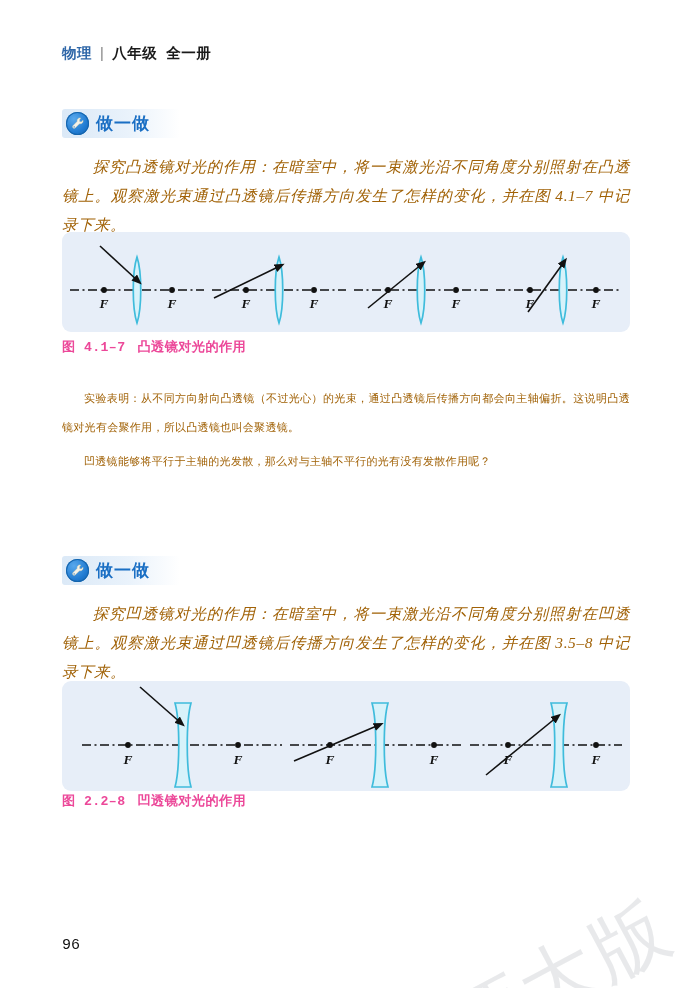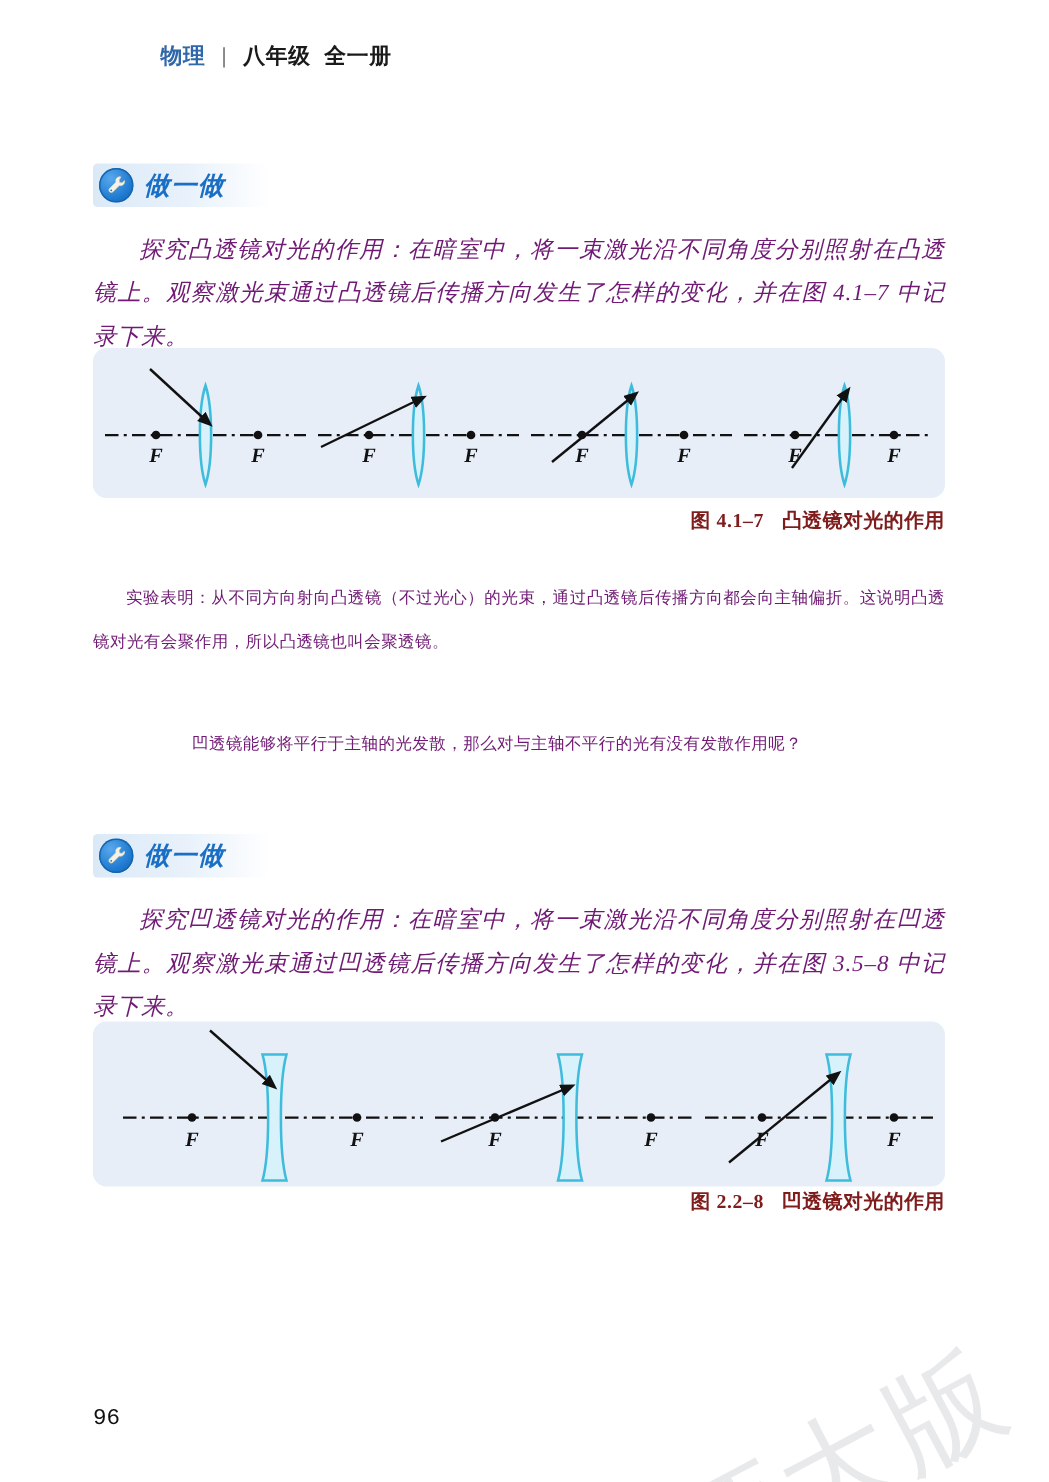--- a/index.html
+++ b/index.html
@@ -33,28 +33,27 @@
     white-space: nowrap;
     pointer-events: none;
     user-select: none;
     z-index: 0;
   }
 
   
   .runhead {
     position: absolute;
     left: 62px;
-    top: 28px;
+    top: 44px;
     font-size: 14.5px;
-    font-family: Liberation Mono, monospace;
+    font-family: Liberation Sans, sans-serif;
     font-weight: bold;
     color: #1a1a1a;
     letter-spacing: 0.5px;
     z-index: 3;
-    margin-left: 45px;
   }
   .runhead .subject { color: #2f67a8; }
   .runhead .sep {
     color: #7e7e7e;
     font-weight: normal;
     margin: 0 8px;
   }
   .runhead .grade { margin-right: 9px; }
 
   
@@ -85,29 +84,28 @@
     flex: none;
   }
   .wrench-badge svg { display: block; }
   .activity-title {
     font-family: "Liberation Sans", "DejaVu Sans", sans-serif;
     font-size: 17px;
     font-weight: bold;
     color: #1a6fc4;
     letter-spacing: 1px;
     line-height: 1;
-    font-style: italic;
   }
 
   
   p.body-kai, p.body-song {
     margin: 0;
     text-align: justify;
     text-justify: inter-ideograph;
-    color: #701a75;
+    color: #a16207;
   }
   p.body-kai {
     font-family: "Liberation Serif", "DejaVu Serif", serif;
     font-style: italic;
     font-size: 15.4px;
     line-height: 29px;
     text-indent: 2em;
     letter-spacing: 0.6px;
   }
   p.body-song {
@@ -120,25 +118,25 @@
 
   
   .figpanel {
     position: relative;
     background: #e7eef8;
     border-radius: 9px;
     overflow: hidden;
   }
   .figpanel svg { display: block; }
   .figcaption {
-    text-align: right;
-    font-family: Liberation Serif, serif;
+    text-align: left;
+    font-family: Liberation Mono, monospace;
     font-size: 13.2px;
     font-weight: bold;
-    color: #7f1d1d;
+    color: #ec4899;
     letter-spacing: 0.4px;
   }
   .figcaption .num { margin-right: 12px; }
 
   
   .pagenum {
     position: absolute;
     left: 62px;
     bottom: 34px;
     font-family: Liberation Mono, monospace;
@@ -229,21 +227,21 @@
   <div class="col" style="top:338px;">
     <div class="figcaption">
       <span class="num">图 4.1–7</span><span>凸透镜对光的作用</span>
     </div>
   </div>
 
   <div class="col" style="top:384px;">
     <p class="body-song">实验表明：从不同方向射向凸透镜（不过光心）的光束，通过凸透镜后传播方向都会向主轴偏折。这说明凸透镜对光有会聚作用，所以凸透镜也叫会聚透镜。</p>
   </div>
 
-  <div class="col" style="top:481px;margin-left:44px;">
+  <div class="col" style="top:447px;">
     <p class="body-song">凹透镜能够将平行于主轴的光发散，那么对与主轴不平行的光有没有发散作用呢？</p>
   </div>
 
   <div class="col" style="top:556px;">
     <div class="activity-head">
       <span class="wrench-badge">
         <svg width="15" height="15" viewBox="0 0 24 24">
           <path d="M17.0 3.2c-3.0-0.9-6.0 1.6-5.5 4.7c0.1 0.6-0.1 1.0-0.5 1.4l-6.0 6.0c-1.1 1.1-1.1 2.7-0.1 3.7c1.0 1.0 2.6 1.0 3.7-0.1l6.0-6.0c0.4-0.4 0.8-0.6 1.4-0.5c3.1 0.5 5.6-2.5 4.7-5.5l-2.6 2.6l-2.6-0.5l-0.5-2.6z" fill="#f6f2e8" stroke="#e8d9a8" stroke-width="0.7"></path>
           <circle cx="6.6" cy="17.4" r="1.0" fill="#1f6fb8"></circle>
         </svg>

